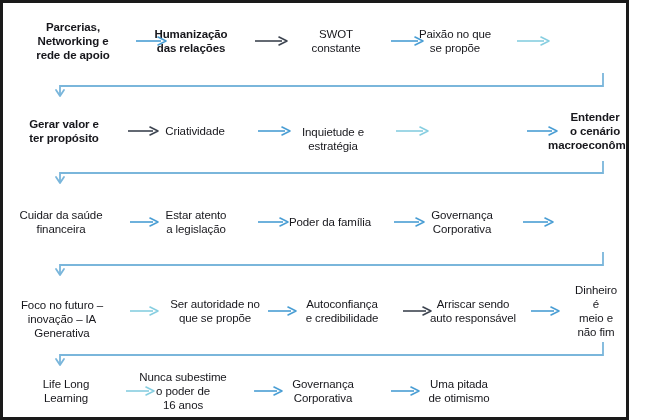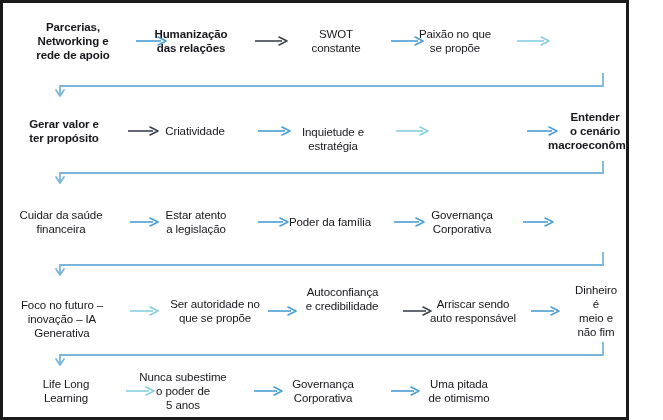--- a/index.html
+++ b/index.html
@@ -130,21 +130,21 @@
     </svg>
     <svg class="connector-svg" width="663" height="31" style="top: 249px;">
       <path d="M 600 0 L 600 13 L 57 13 L 57 23" fill="none" stroke="#7ab6db" stroke-width="1.8"></path>
       <polyline points="53,17 57,23 61,17" fill="none" stroke="#7ab6db" stroke-width="1.8" stroke-linecap="round" stroke-linejoin="round"></polyline>
     </svg>
     <div class="node normal" style="left: 59px; top: 308px; transform: translate(-50%, -50%); margin-top: 8px;">Foco no futuro –
 inovação – IA
 Generativa</div>
     <div class="node normal" style="left: 196px; top: 308px; transform: translate(-50%, -50%); margin-left: 16px;">Ser autoridade no
 que se propõe</div>
-    <div class="node normal" style="left: 339px; top: 296px; transform: translate(-50%, -50%); text-align: right;">Autoconfiança
+    <div class="node normal" style="left: 339px; top: 308px; transform: translate(-50%, -50%);">Autoconfiança
 e credibilidade</div>
     <div class="node normal" style="left: 470px; top: 308px; transform: translate(-50%, -50%);">Arriscar sendo
 auto responsável</div>
     <div class="node normal" style="left: 593px; top: 308px; transform: translate(-50%, -50%); text-align: center;">Dinheiro é
 meio e não fim</div>
     <svg class="arrow-svg" width="28" height="16" style="left: 127px; top: 308px;">
       <line x1="0" y1="8" x2="23" y2="8" stroke="#87cee0" stroke-width="1.6"></line>
       <polyline points="20,4 28,8 20,12" fill="none" stroke="#87cee0" stroke-width="1.6" stroke-linecap="round" stroke-linejoin="round"></polyline>
     </svg>
     <svg class="arrow-svg" width="28" height="16" style="left: 265px; top: 308px;">
@@ -160,21 +160,21 @@
       <polyline points="20,4 28,8 20,12" fill="none" stroke="#4a9ed4" stroke-width="1.6" stroke-linecap="round" stroke-linejoin="round"></polyline>
     </svg>
     <svg class="connector-svg" width="663" height="31" style="top: 339px;">
       <path d="M 600 0 L 600 13 L 57 13 L 57 23" fill="none" stroke="#7ab6db" stroke-width="1.8"></path>
       <polyline points="53,17 57,23 61,17" fill="none" stroke="#7ab6db" stroke-width="1.8" stroke-linecap="round" stroke-linejoin="round"></polyline>
     </svg>
     <div class="node normal" style="left: 63px; top: 388px; transform: translate(-50%, -50%);">Life Long
 Learning</div>
     <div class="node normal" style="left: 180px; top: 388px; transform: translate(-50%, -50%);">Nunca subestime
 o poder de
-5 anos</div>
+16 anos</div>
     <div class="node normal" style="left: 320px; top: 388px; transform: translate(-50%, -50%);">Governança
 Corporativa</div>
     <div class="node normal" style="left: 456px; top: 388px; transform: translate(-50%, -50%);">Uma pitada
 de otimismo</div>
     <svg class="arrow-svg" width="28" height="16" style="left: 123px; top: 388px;">
       <line x1="0" y1="8" x2="23" y2="8" stroke="#87cee0" stroke-width="1.6"></line>
       <polyline points="20,4 28,8 20,12" fill="none" stroke="#87cee0" stroke-width="1.6" stroke-linecap="round" stroke-linejoin="round"></polyline>
     </svg>
     <svg class="arrow-svg" width="28" height="16" style="left: 251px; top: 388px;">
       <line x1="0" y1="8" x2="23" y2="8" stroke="#4a9ed4" stroke-width="1.6"></line>

